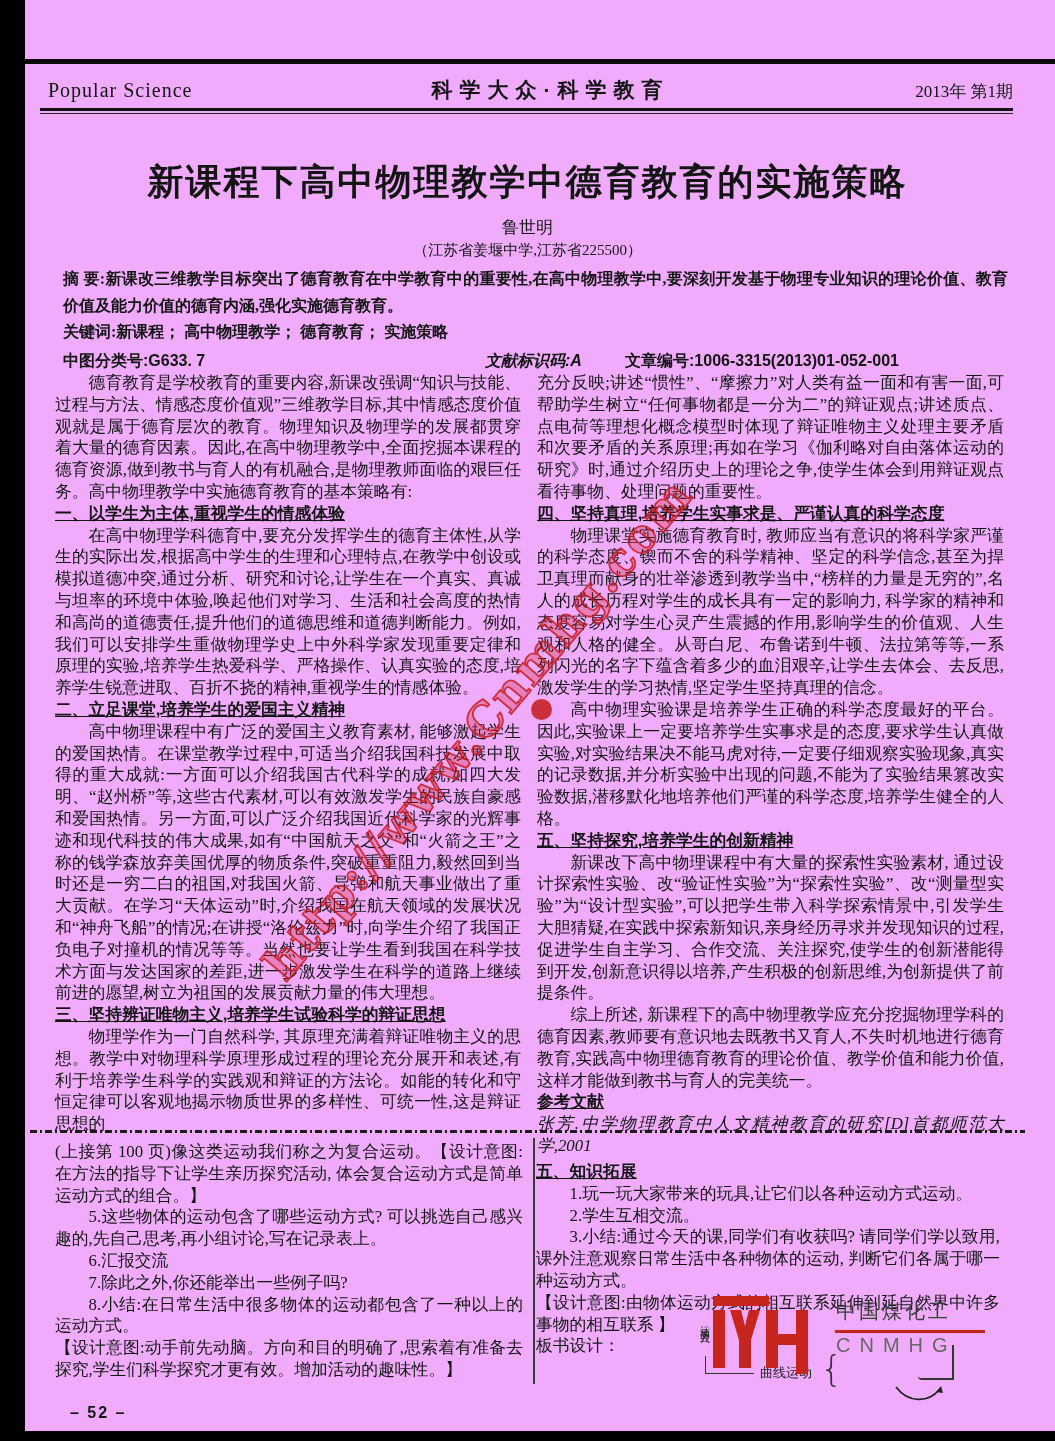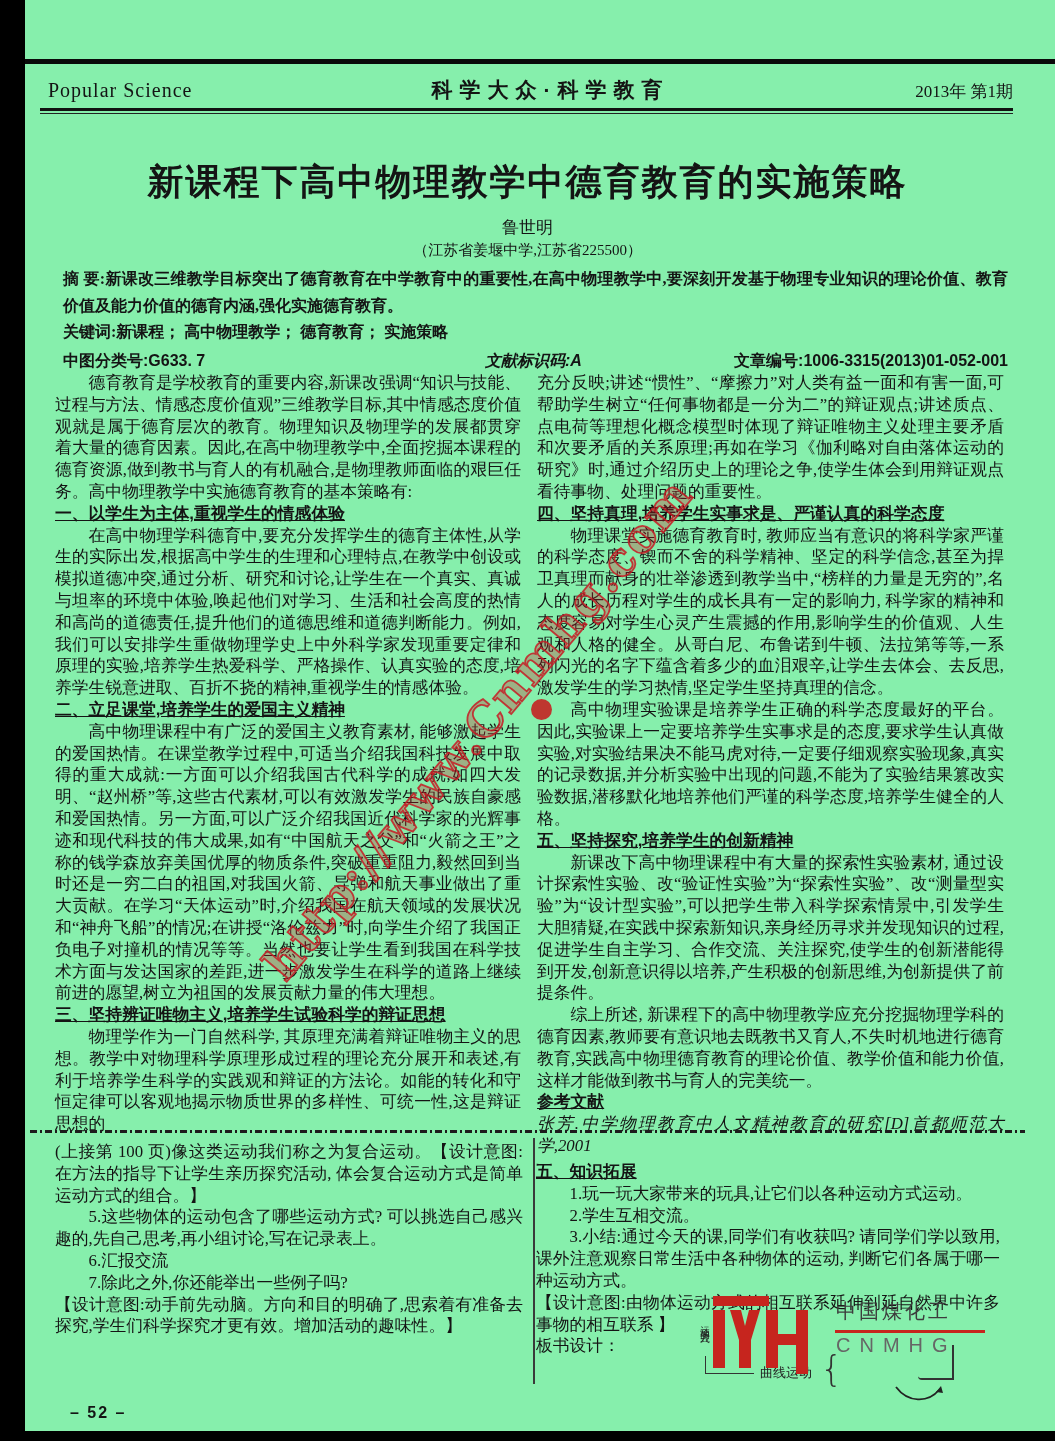--- a/index.html
+++ b/index.html
@@ -1,20 +1,20 @@
 <!DOCTYPE html>
 <html><head>
 <meta charset="utf-8">
 <style>
   html,body{margin:0;padding:0;}
   body{background:#888;}
   .page{
     position:relative;
     width:1055px;height:1441px;
-    background:#86efac;
+    background:#f0abfc;
     overflow:hidden;
     font-family:"Liberation Serif", serif;
     color:#141414;
   }
   
   .edge-left{position:absolute;left:0;top:0;width:25px;height:1441px;background:#000;}
   .edge-top{position:absolute;left:25px;top:59px;width:1030px;height:5px;background:#0a0a0a;}
   .edge-bottom{position:absolute;left:0;top:1431px;width:1055px;height:10px;background:#000;}
 
   
@@ -29,21 +29,21 @@
     font-family:"Liberation Sans",sans-serif;font-weight:700;font-size:36px;letter-spacing:2px;}
   .author{position:absolute;left:0;top:216px;width:1055px;text-align:center;font-size:17px;}
   .affil{position:absolute;left:0;top:241px;width:1055px;text-align:center;font-size:15px;}
 
   
   .meta{position:absolute;left:63px;top:266px;width:945px;font-weight:700;font-size:16px;line-height:26.5px;}
   .meta p{margin:0;text-align:justify;}
   .clc-row{display:flex;margin-top:2px;}
   .clc-row .c1{width:422px;}
   .clc-row .c2{width:140px;font-style:italic;}
-  .clc-row .c3{flex:1;text-align:right;}
+  .clc-row .c3{flex:1;}
   .clc-row span{font-family:"Liberation Sans",sans-serif;font-weight:700;font-size:16px;}
 
   
   .col{position:absolute;top:372px;font-size:16.8px;line-height:21.8px;}
   .col-left{left:55px;width:466px;}
   .col-right{left:537px;width:467px;}
   .col p{margin:0;text-align:justify;}
   .p{text-indent:2em;}
   .p0{text-indent:0;}
   .h{font-family:"Liberation Sans",sans-serif;font-weight:700;text-indent:0;text-decoration:underline;}
@@ -146,20 +146,21 @@
   </div>
 
   <div class="dashed-sep"></div>
   <div class="vdivider"></div>
 
   <div class="bcol bcol-left">
     <p class="p0">(上接第 100 页)像这类运动我们称之为复合运动。【设计意图:在方法的指导下让学生亲历探究活动, 体会复合运动方式是简单运动方式的组合。】</p>
     <p class="p">5.这些物体的运动包含了哪些运动方式? 可以挑选自己感兴趣的,先自己思考,再小组讨论,写在记录表上。</p>
     <p class="p">6.汇报交流</p>
     <p class="p">7.除此之外,你还能举出一些例子吗?</p>
+    <p class="p">8.小结:在日常生活中很多物体的运动都包含了一种以上的运动方式。</p>
     <p class="p0">【设计意图:动手前先动脑。方向和目的明确了,思索着有准备去探究,学生们科学探究才更有效。增加活动的趣味性。】</p>
   </div>
 
   <div class="bcol bcol-right">
     <p class="h">五、知识拓展</p>
     <p class="p">1.玩一玩大家带来的玩具,让它们以各种运动方式运动。</p>
     <p class="p">2.学生互相交流。</p>
     <p class="p">3.小结:通过今天的课,同学们有收获吗? 请同学们学以致用,课外注意观察日常生活中各种物体的运动, 判断它们各属于哪一种运动方式。</p>
     <p class="p0">【设计意图:由物体运动方式的相互联系延伸到延自然界中许多事物的相互联系 】</p>
     <p class="p0">板书设计：</p>

